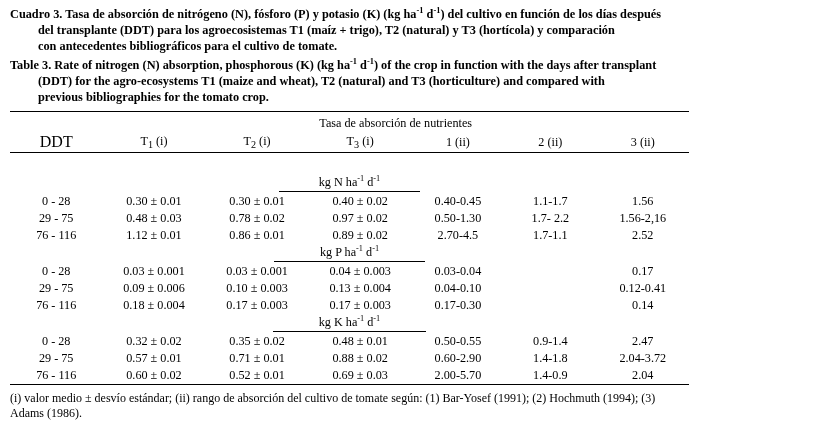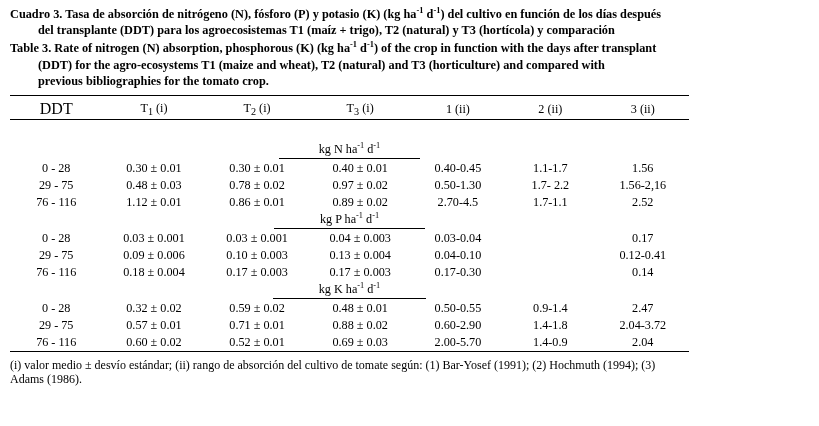--- a/index.html
+++ b/index.html
@@ -121,34 +121,39 @@
   }
 </style>
 </head>
 <body>
 
 <div class="page">
 
   <div class="caption caption-block">
     <p class="cap-line-1"><span class="lead">Cuadro 3.</span><span> Tasa de absorción de nitrógeno (N), fósforo (P) y potasio (K) (kg ha</span><sup>-1</sup><span> d</span><sup>-1</sup><span>) del cultivo en función de los días después</span></p>
     <p class="cap-indent">del transplante (DDT) para los agroecosistemas T1 (maíz + trigo), T2 (natural) y T3 (hortícola) y comparación</p>
+    <p class="cap-indent">con antecedentes bibliográficos para el cultivo de tomate.</p>
   </div>
 
   <div class="caption caption-block">
     <p class="cap-line-1"><span class="lead">Table 3.</span><span> Rate of nitrogen (N) absorption, phosphorous (K) (kg ha</span><sup>-1</sup><span> d</span><sup>-1</sup><span>) of the crop in function with the days after transplant</span></p>
     <p class="cap-indent">(DDT) for the agro-ecosystems T1 (maize and wheat), T2 (natural) and T3 (horticulture) and compared with</p>
     <p class="cap-indent">previous bibliographies for the tomato crop.</p>
   </div>
 
   <table class="data">
     <tbody>
       <tr class="rule-top">
         <td colspan="7"></td>
       </tr>
 
+      <tr>
+        <td class="col-ddt"></td>
+        <td colspan="6" class="spanhead">Tasa de absorción de nutrientes</td>
+      </tr>
 
       <tr class="subhead">
         <td class="col-ddt ddt-label">DDT</td>
         <td class="col-t">T<sub>1</sub> (i)</td>
         <td class="col-t">T<sub>2</sub> (i)</td>
         <td class="col-t">T<sub>3</sub> (i)</td>
         <td class="col-n">1 (ii)</td>
         <td class="col-n">2 (ii)</td>
         <td class="col-n">3 (ii)</td>
       </tr>
@@ -157,21 +162,21 @@
         <td colspan="7"></td>
       </tr>
 
       <tr class="unit-row">
         <td colspan="7"><span class="underline-span"><span>kg N ha</span><sup>-1</sup><span> d</span><sup>-1</sup></span></td>
       </tr>
       <tr class="datarow">
         <td class="col-ddt">0 - 28</td>
         <td>0.30 ± 0.01</td>
         <td>0.30 ± 0.01</td>
-        <td>0.40 ± 0.01</td>
+        <td>0.40 ± 0.02</td>
         <td>0.40-0.45</td>
         <td>1.1-1.7</td>
         <td>1.56</td>
       </tr>
       <tr class="datarow">
         <td class="col-ddt">29 - 75</td>
         <td>0.48 ± 0.03</td>
         <td>0.78 ± 0.02</td>
         <td>0.97 ± 0.02</td>
         <td>0.50-1.30</td>
@@ -218,21 +223,21 @@
         <td></td>
         <td>0.14</td>
       </tr>
 
       <tr class="unit-row">
         <td colspan="7"><span class="underline-span2"><span>kg K ha</span><sup>-1</sup><span> d</span><sup>-1</sup></span></td>
       </tr>
       <tr class="datarow">
         <td class="col-ddt">0 - 28</td>
         <td>0.32 ± 0.02</td>
-        <td>0.59 ± 0.02</td>
+        <td>0.35 ± 0.02</td>
         <td>0.48 ± 0.01</td>
         <td>0.50-0.55</td>
         <td>0.9-1.4</td>
         <td>2.47</td>
       </tr>
       <tr class="datarow">
         <td class="col-ddt">29 - 75</td>
         <td>0.57 ± 0.01</td>
         <td>0.71 ± 0.01</td>
         <td>0.88 ± 0.02</td>

